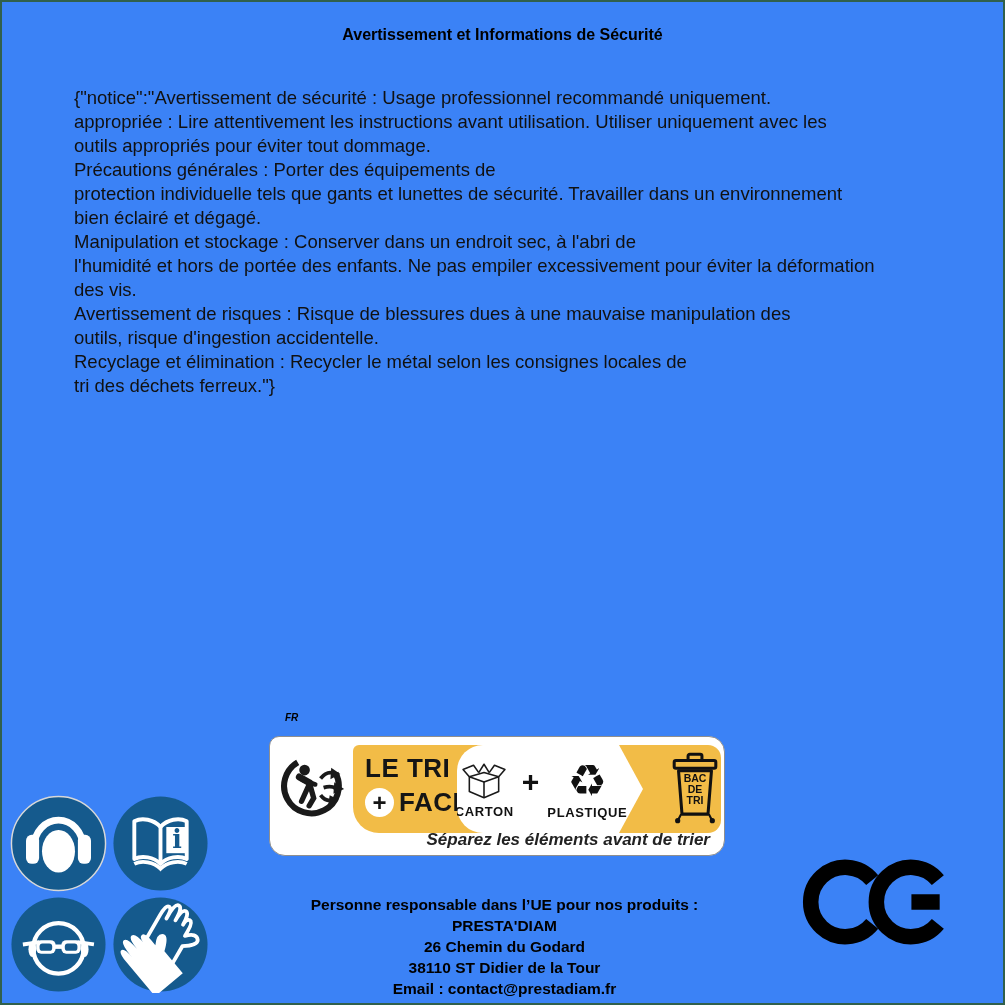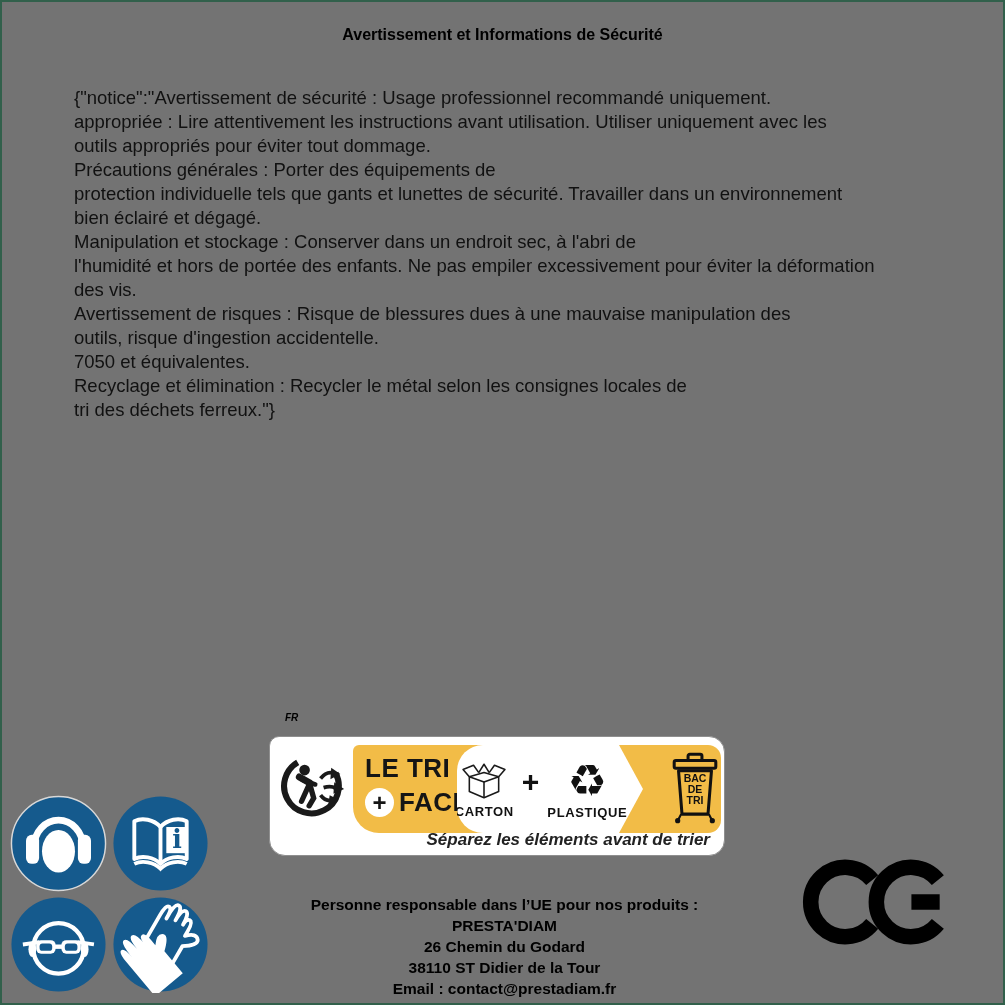--- a/index.html
+++ b/index.html
@@ -1,20 +1,20 @@
 <!DOCTYPE html>
 <html lang="fr" style="--icon-blue: #155a8d; --tri-yellow: #f2bc47; --frame-green: #31604b;"><head>
 <meta charset="utf-8">
 <style>
   html,body{margin:0;padding:0;background:#fff;}
   .page{
     position:relative;
     width:1005px;height:1005px;
     box-sizing:border-box;
-    background:#737373;
+    background:#3b82f6;
     border:2px solid var(--frame-green,#31604b);
     font-family:"Liberation Sans", sans-serif;
     color:#000;
     overflow:hidden;
   }
   .page-title{
     position:absolute;top:24px;left:0;width:100%;
     text-align:center;font-size:16px;font-weight:bold;margin:0;
   }
   .notice-block{
@@ -97,21 +97,20 @@
     <div>appropriée : Lire attentivement les instructions avant utilisation. Utiliser uniquement avec les</div>
     <div>outils appropriés pour éviter tout dommage.</div>
     <div>Précautions générales : Porter des équipements de</div>
     <div>protection individuelle tels que gants et lunettes de sécurité. Travailler dans un environnement</div>
     <div>bien éclairé et dégagé.</div>
     <div>Manipulation et stockage : Conserver dans un endroit sec, à l'abri de</div>
     <div>l'humidité et hors de portée des enfants. Ne pas empiler excessivement pour éviter la déformation</div>
     <div>des vis.</div>
     <div>Avertissement de risques : Risque de blessures dues à une mauvaise manipulation des</div>
     <div>outils, risque d'ingestion accidentelle.</div>
-    <div>7050 et équivalentes.</div>
     <div>Recyclage et élimination : Recycler le métal selon les consignes locales de</div>
     <div>tri des déchets ferreux."}</div>
   </div>
 
   <div class="icon-grid">
 
     <div class="mand-icon pos-a">
       <svg viewBox="0 0 100 100" aria-hidden="true">
         <circle cx="50" cy="50" r="48.5" class="ic-bg" stroke="#d8d8d8" stroke-width="1.5"></circle>
         <path d="M25,53 A25,27 0 0 1 75,53" fill="none" stroke="#fff" stroke-width="7"></path>

